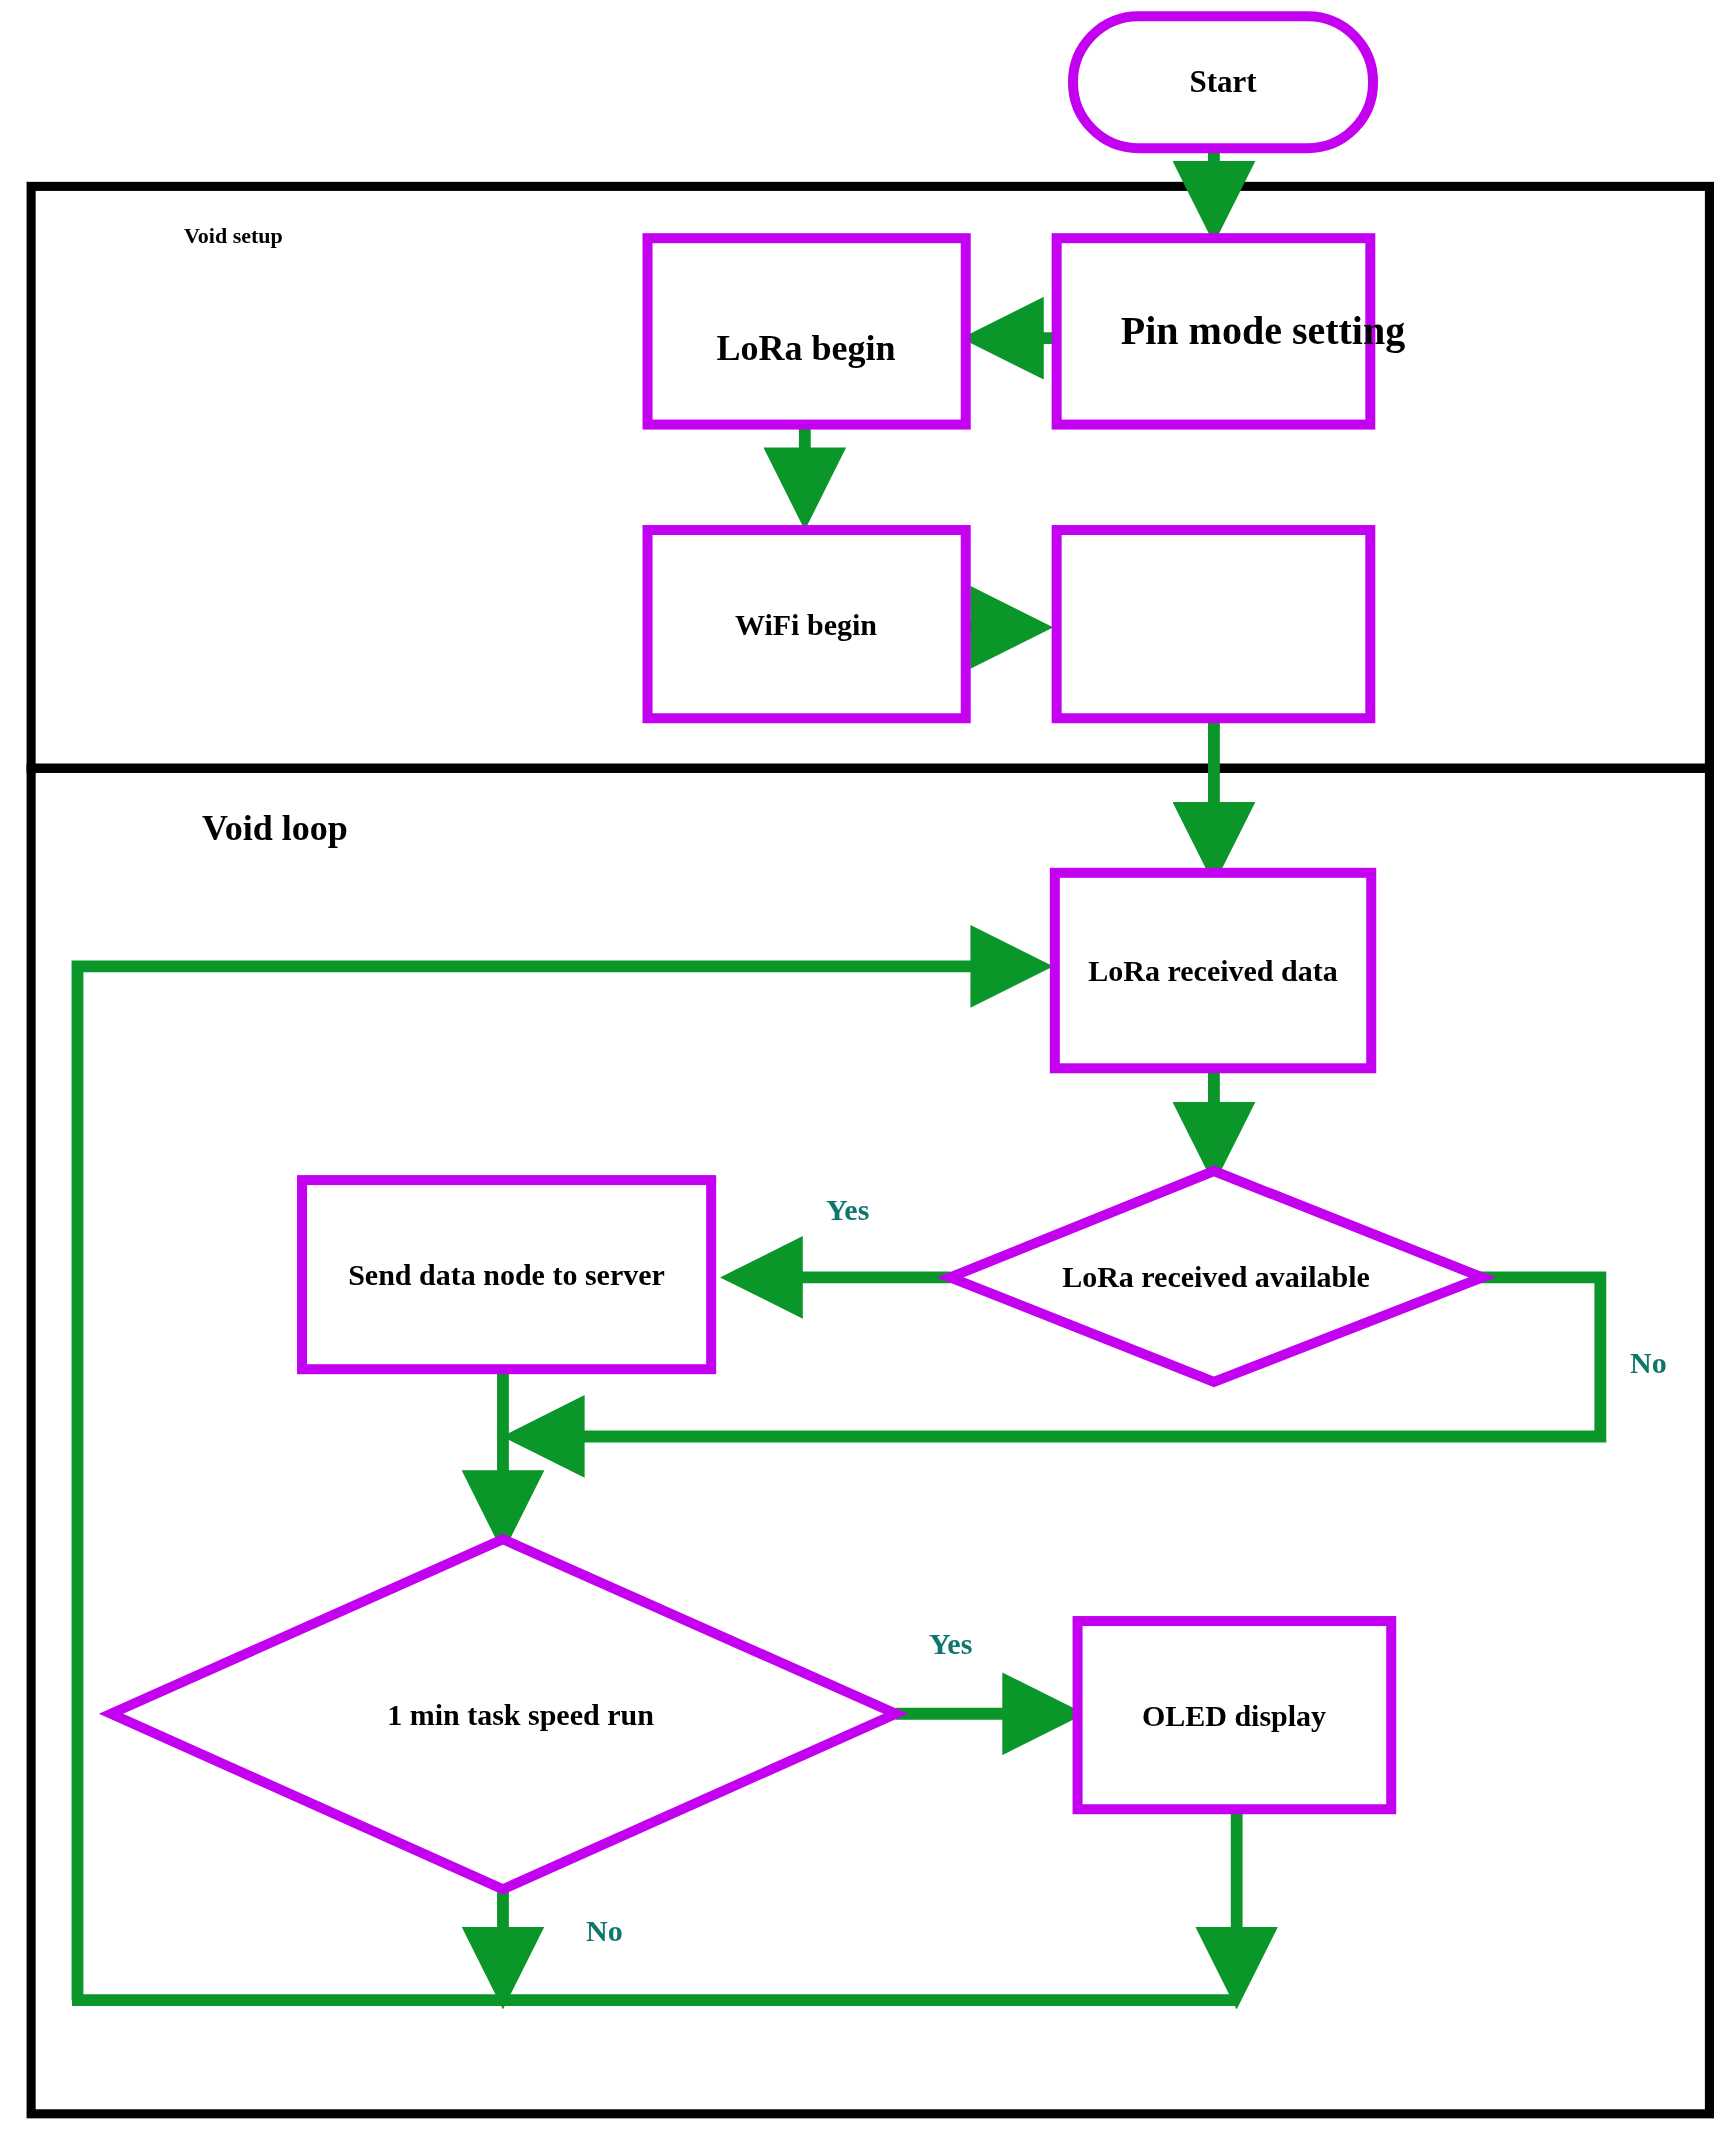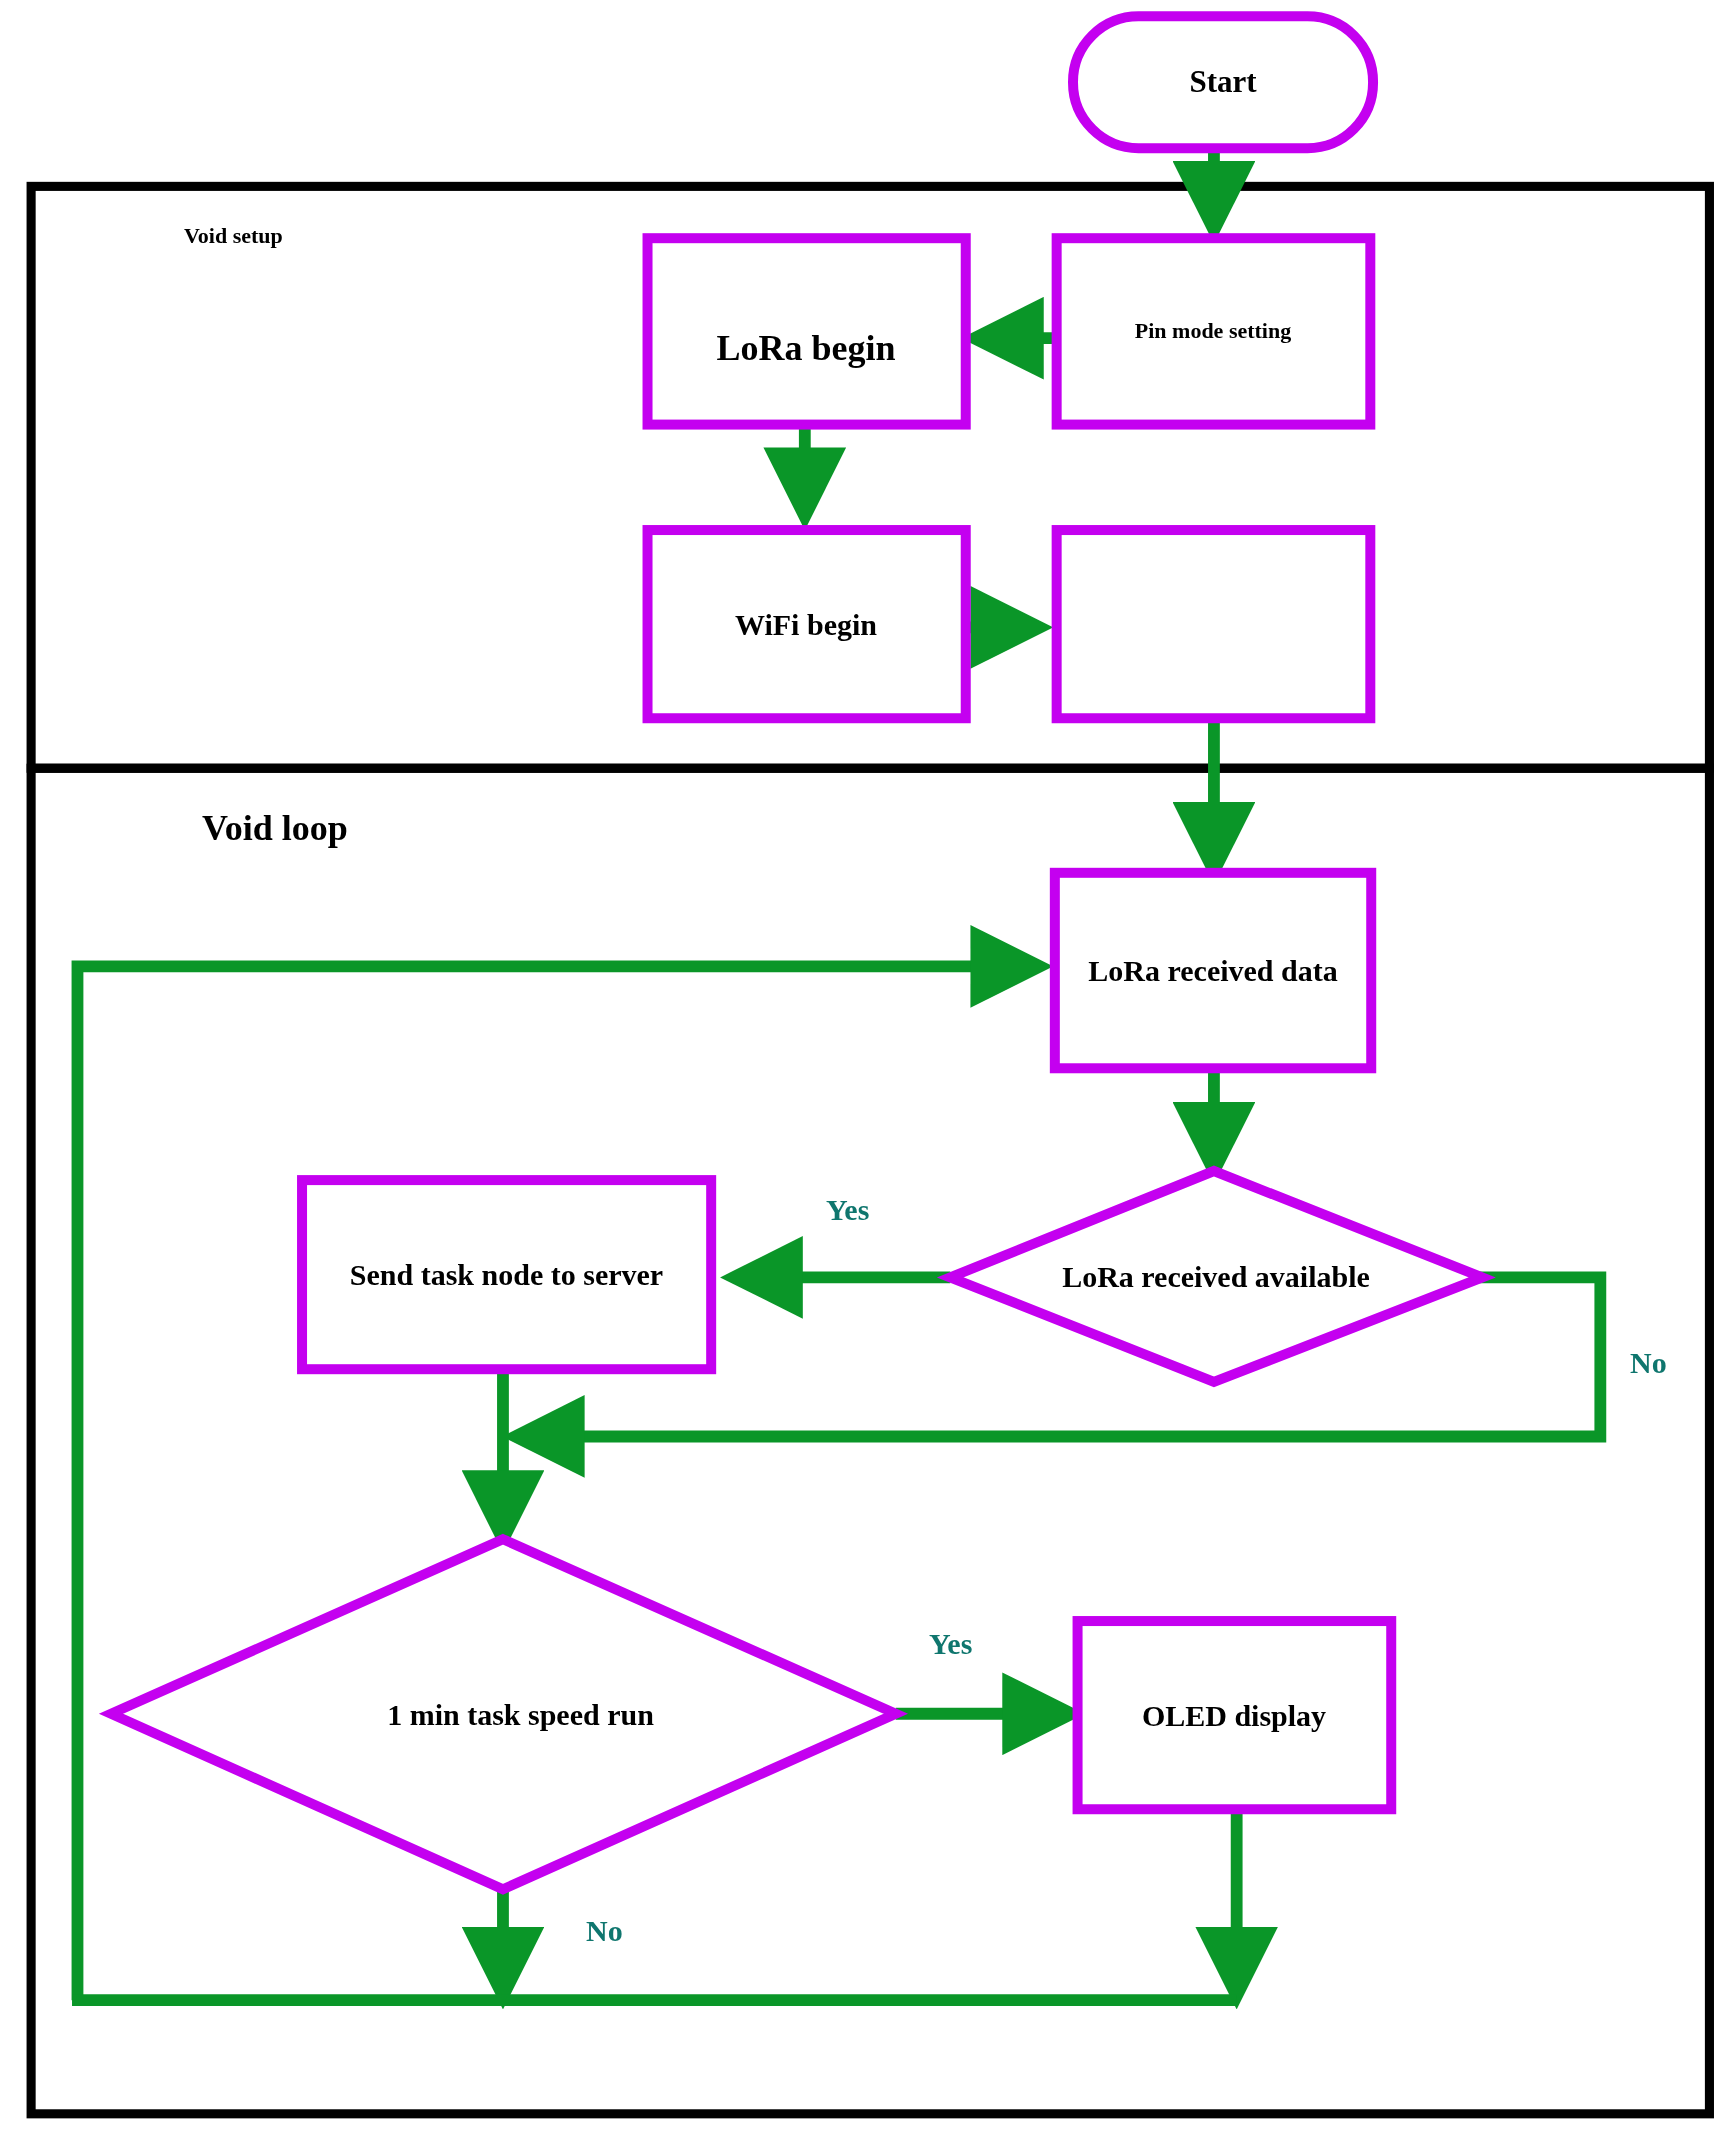--- a/index.html
+++ b/index.html
@@ -142,32 +142,32 @@
     
     <rect x="1185" y="1783" width="345" height="207" fill="#FFFFFF" stroke="#C400F0" stroke-width="11"></rect>
   </svg>
 
   <div class="container-label" style="left:184px; top:223px; font-size:22px;">Void setup</div>
 
   <div class="container-label" style="left:202px; top:807px; font-size:36px;">Void loop</div>
 
   <div class="node-label" style="left:1073px; top:16.4px; width:300px; height:132px; font-size:31px;">Start</div>
 
-  <div class="node-label" style="left:1056px; top:238px; width:314px; height:186px; font-size:22px;">Pin mode setting</div>
+  <div class="node-label" style="left:1106px; top:238px; width:314px; height:186px; font-size:40px;">Pin mode setting</div>
 
   <div class="node-label" style="left:647px; top:256px; width:318px; height:186px; font-size:36px;">LoRa begin</div>
 
   <div class="node-label" style="left:647px; top:530px; width:318px; height:188px; font-size:30px;">WiFi begin</div>
 
 
   <div class="node-label" style="left:1055px; top:873px; width:316px; height:195px; font-size:30px;">LoRa received data</div>
 
   <div class="node-label" style="left:950px; top:1171px; width:532px; height:211px; font-size:30px;">LoRa received available</div>
 
-  <div class="node-label" style="left:302px; top:1180px; width:409px; height:189px; font-size:30px;">Send task node to server</div>
+  <div class="node-label" style="left:302px; top:1180px; width:409px; height:189px; font-size:30px;">Send data node to server</div>
 
   <div class="node-label" style="left:128px; top:1539px; width:785px; height:350px; font-size:30px;">1 min task speed run</div>
 
   <div class="node-label" style="left:1077px; top:1621px; width:314px; height:188px; font-size:30px;">OLED display</div>
 
   <div class="edge-label" style="left:826px; top:1193px; font-size:30px;">Yes</div>
 
   <div class="edge-label" style="left:1630px; top:1346px; font-size:30px;">No</div>
 
   <div class="edge-label" style="left:929px; top:1627px; font-size:30px;">Yes</div>

